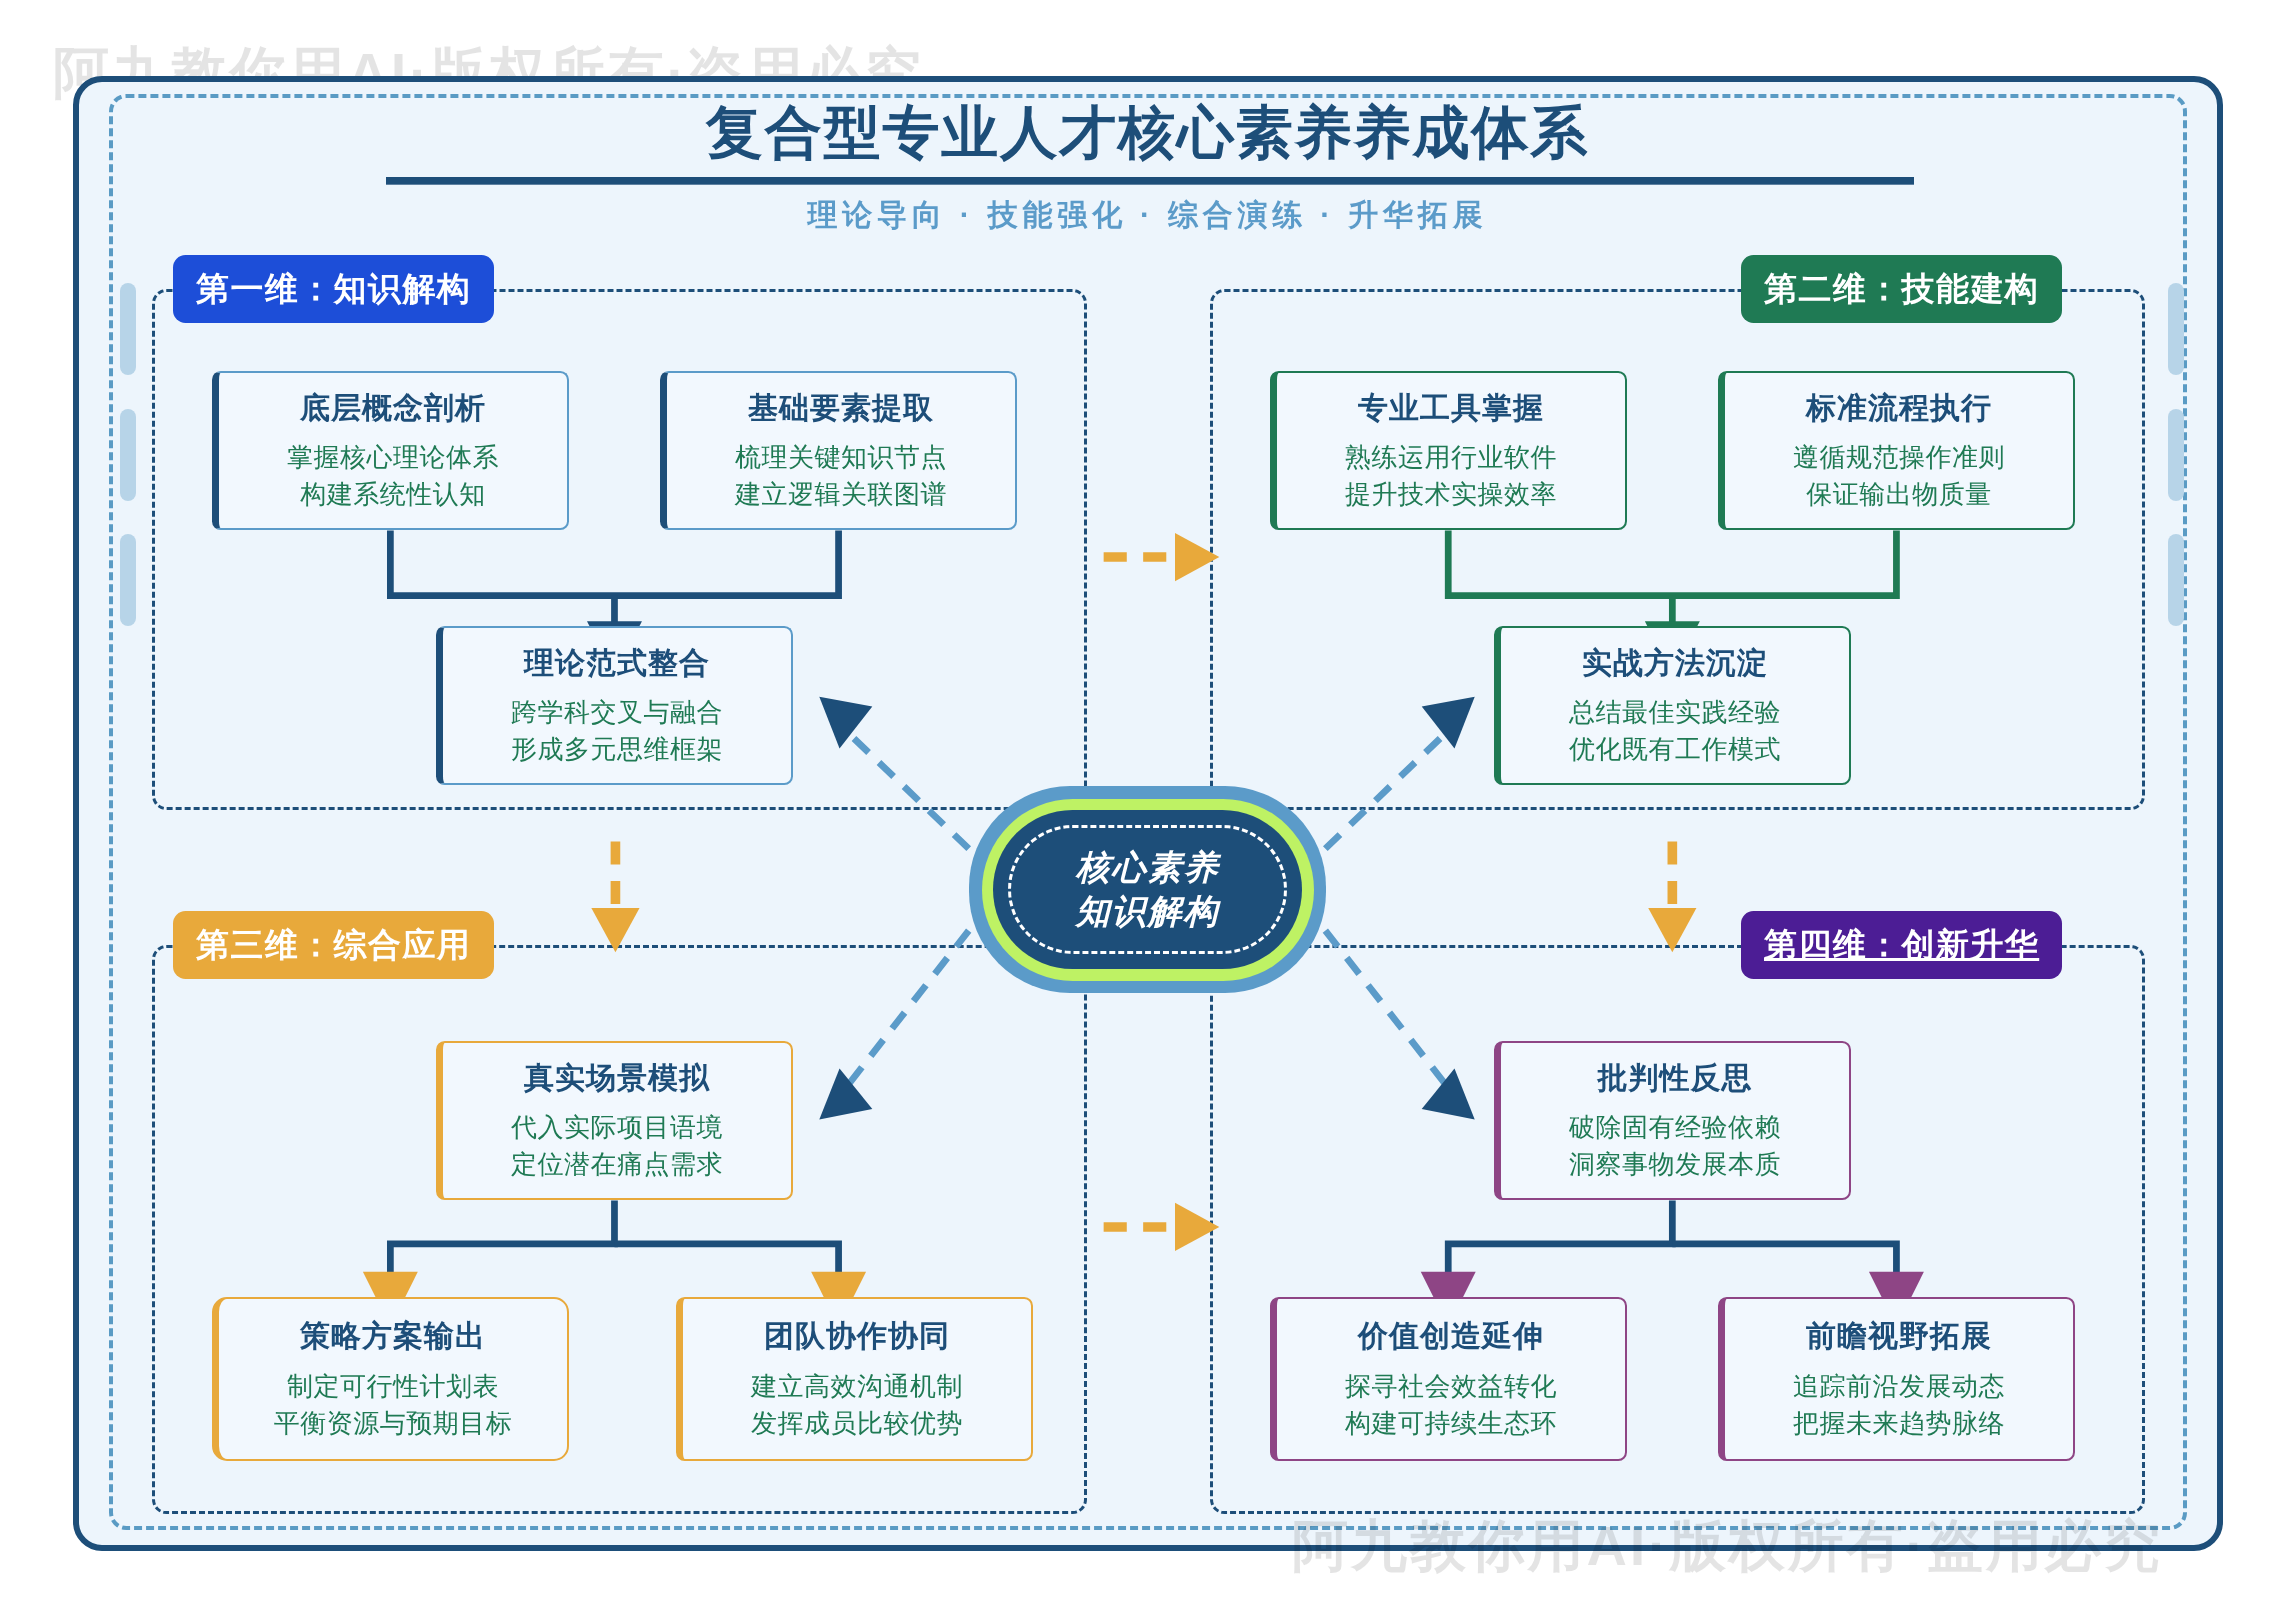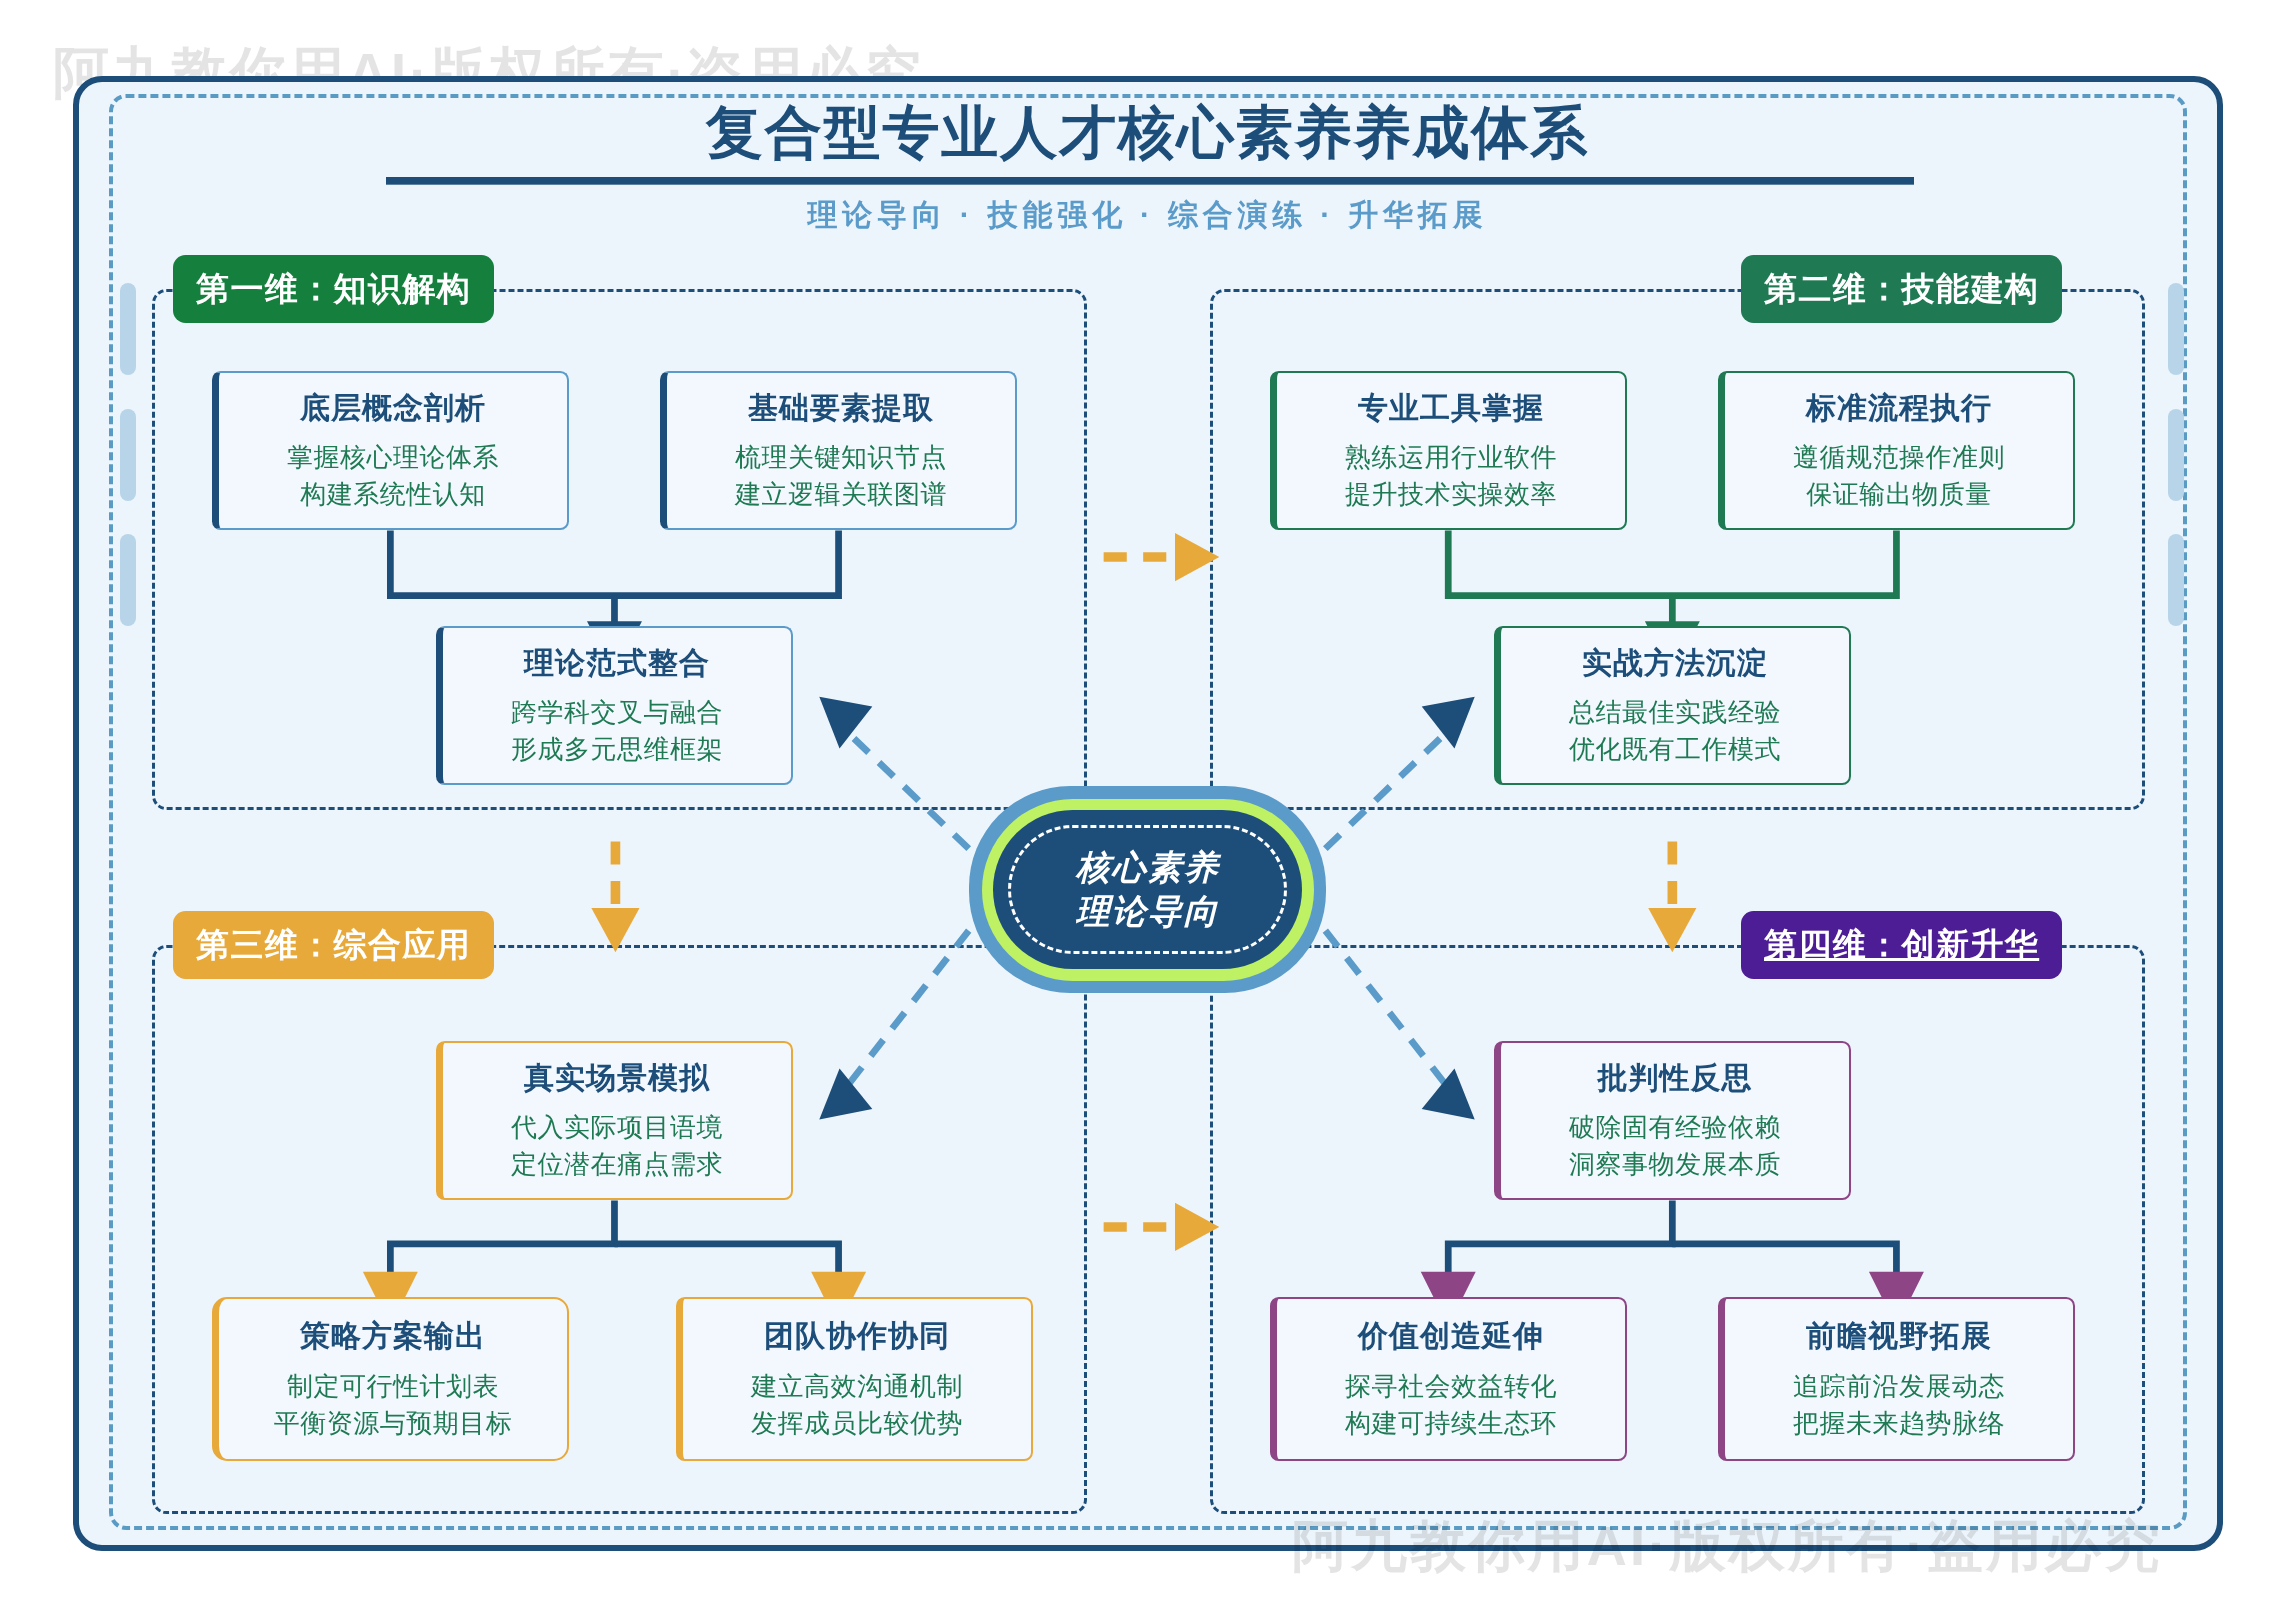--- a/index.html
+++ b/index.html
@@ -38,21 +38,21 @@
   .q2{ left:1210px; top:289px;  width:935px; height:521px; }
   .q3{ left:152px;  top:945px; width:935px; height:569px; }
   .q4{ left:1210px; top:945px; width:935px; height:569px; }
 
   
   .chip{
     position:absolute; height:68px; border-radius:12.5px; display:flex;
     align-items:center; justify-content:center; padding:0 23px;
     color:#ffffff; font-size:33px; font-weight:bold; letter-spacing:1.4px; white-space:nowrap;
   }
-  .chip.blue  { background:#15803d; }
+  .chip.blue  { background:#1d4ed8; }
   .chip.green { background:#1f7a54; }
   .chip.orange{ background:#e8a93b; }
   .chip.purple{ background:#4c1d95;text-decoration:underline; }
 
   
   .card{
     position:absolute; background:#f2f8fe; border-radius:8.7px;
     display:flex; flex-direction:column; align-items:center; justify-content:center;
     padding:6.7px 8.7px;
   }
@@ -264,21 +264,21 @@
     <div class="c-line">追踪前沿发展动态</div>
     <div class="c-line">把握未来趋势脉络</div>
   </div>
 
   <div class="hub-outer">
     <div class="hub-mid">
       <div class="hub-in">
         <div class="hub-dash"></div>
         <div class="hub-text">
           <div>核心素养</div>
-          <div>理论导向</div>
+          <div>知识解构</div>
         </div>
       </div>
     </div>
   </div>
 
   <div class="wm wm2">阿九教你用AI·版权所有·盗用必究</div>
 
 </div>
 
 

